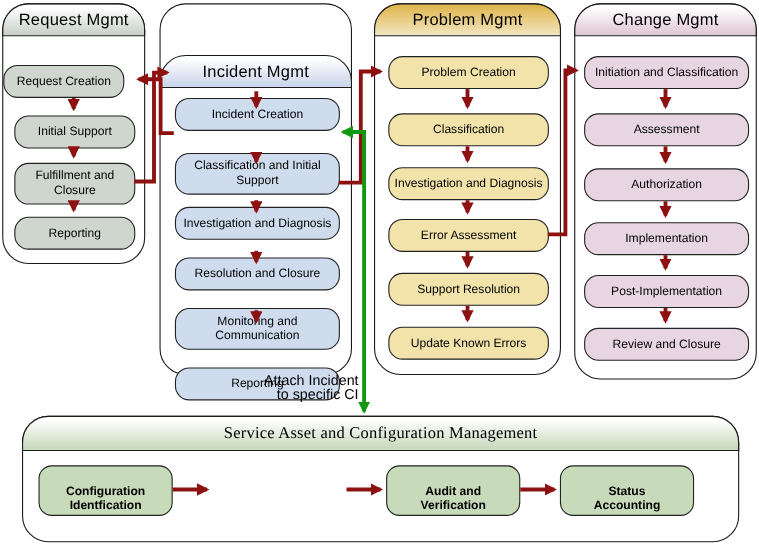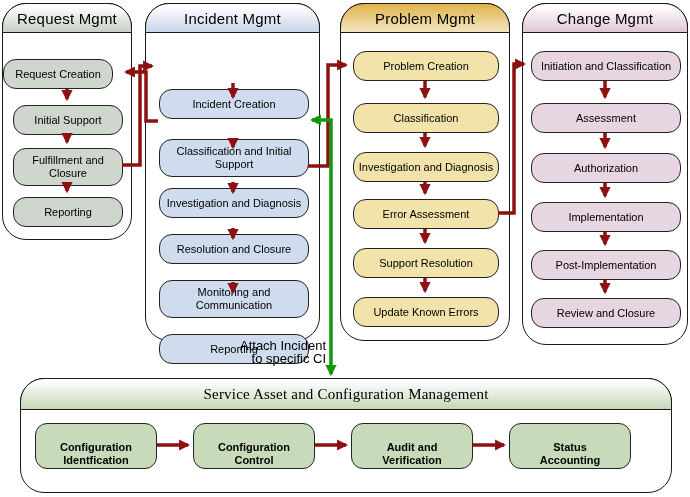--- a/index.html
+++ b/index.html
@@ -11,21 +11,21 @@
     position:absolute;background:#fff;border:1px solid var(--border);
     border-radius:24px;box-sizing:border-box;
   }
   .lane-header{
     position:absolute;left:-1px;top:-1px;right:-1px;height:30px;
     border:1px solid var(--border);border-radius:24px 24px 0 0;
     display:flex;align-items:center;justify-content:center;
     font-size:15px;letter-spacing:.2px;box-sizing:border-box;
   }
   .hdr-request{background:linear-gradient(to bottom,#ffffff 8%,var(--request-header));}
-  .hdr-incident{background:linear-gradient(to bottom,#ffffff 8%,var(--incident-header));}
+  .hdr-incident{background:linear-gradient(to bottom,#ffffff 8%,var(--incident-header));margin-top:47px;}
   .hdr-problem{background:linear-gradient(to bottom,var(--problem-header-top),var(--problem-header-bottom));}
   .hdr-change{background:linear-gradient(to bottom,#ffffff 8%,var(--change-header));}
   .hdr-sacm{background:linear-gradient(to bottom,#ffffff 8%,var(--sacm-header));font-family:Liberation Serif, serif;}
   .step{
     position:absolute;border:1.3px solid #222;border-radius:13px;
     display:flex;align-items:center;justify-content:center;text-align:center;
     font-size:11px;line-height:13px;box-sizing:border-box;padding:1px 3px;
   }
   .req-box{background:var(--request-box);}
   .inc-box{background:var(--incident-box);margin-top:36px;}
@@ -138,23 +138,20 @@
       </div>
   </div>
 
   <div class="lane" style="left:20px;top:378px;width:652px;height:115px">
     <div class="lane-header hdr-sacm" style="height:32px">
       <span>Service Asset and Configuration Management</span>
     </div>
     <div class="step sacm-box" style="left:14px;top:44px;width:122px;height:46px">
         <span>Configuration Identfication</span>
       </div>
-    <div class="step sacm-box" style="left:172px;top:44px;width:122px;height:46px">
-        <span>Configuration Control</span>
-      </div>
     <div class="step sacm-box" style="left:330px;top:44px;width:122px;height:46px">
         <span>Audit and Verification</span>
       </div>
     <div class="step sacm-box" style="left:488px;top:44px;width:122px;height:46px">
         <span>Status Accounting</span>
       </div>
   </div>
 
   <div class="note">
     <div>Attach Incident</div>

